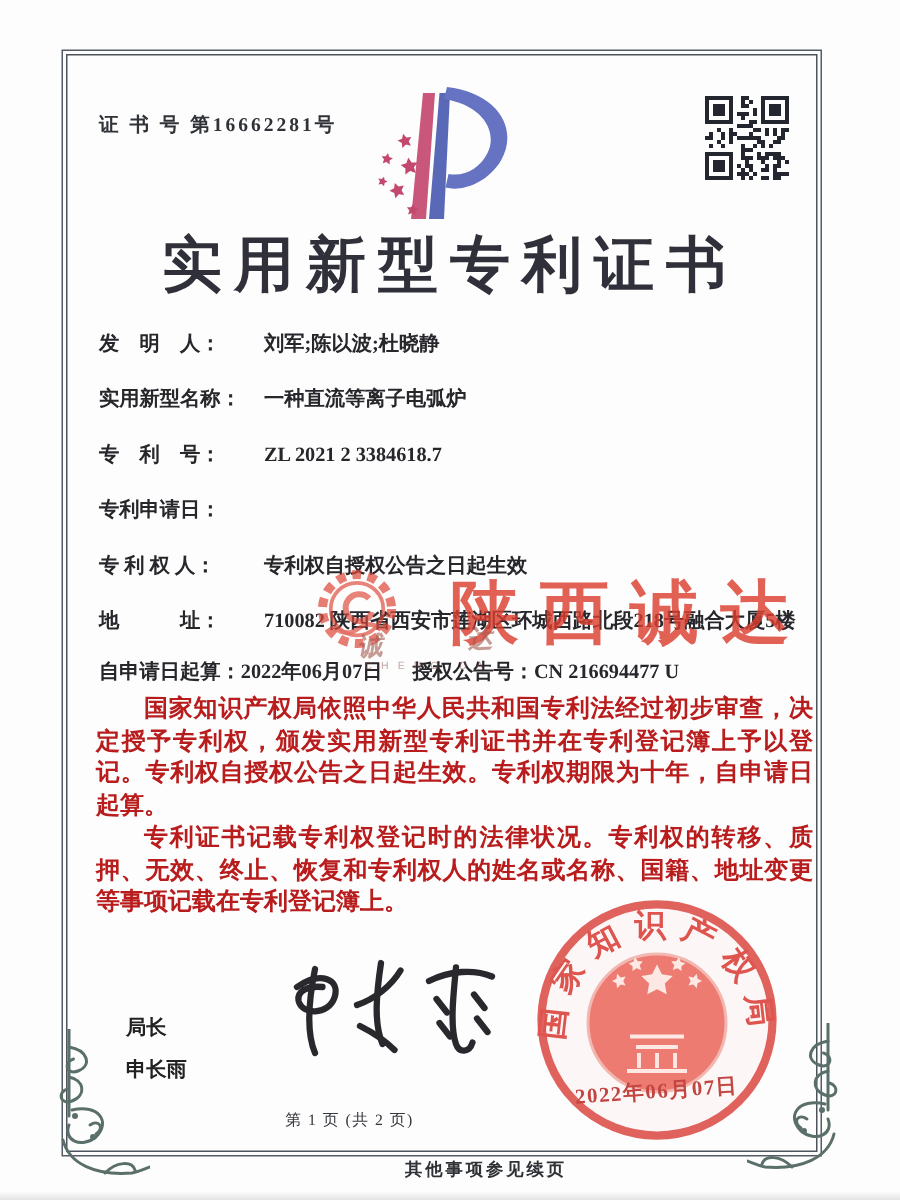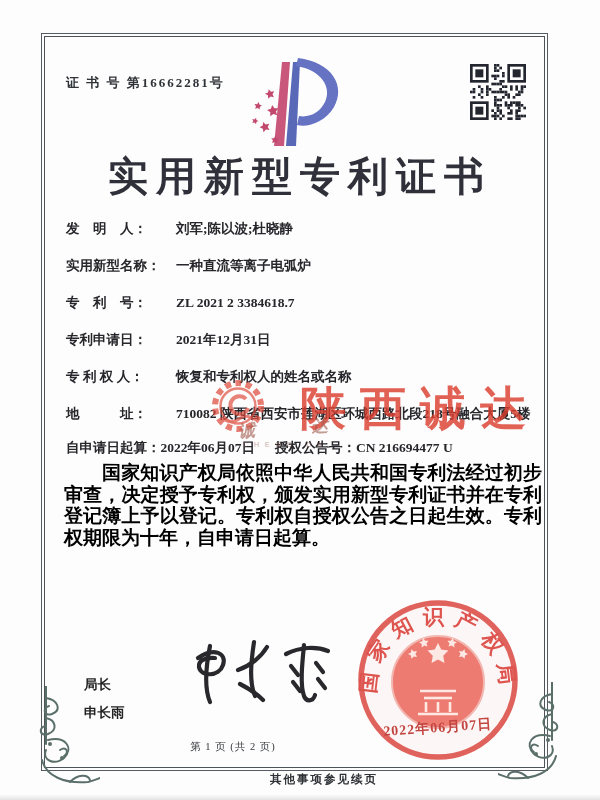--- a/index.html
+++ b/index.html
@@ -20,22 +20,22 @@
   
   .fields{position:absolute;left:66px;top:220px;width:477px;color:#26262b;}
   .row{display:flex;font-size:13.5px;font-weight:700;line-height:17px;margin-bottom:20px;}
   .row .lab{flex:0 0 110px;white-space:nowrap;}
   .row .val{flex:1;}
   .grant-row{display:flex;font-size:13.5px;font-weight:700;line-height:17px;margin-top:-3px;}
   .grant-row .pair{display:flex;}
   .grant-row .pair+.pair{margin-left:20px;text-align:center;}
   .grant-row .lab{white-space:nowrap;}
   
-  .bodytext{position:absolute;left:64px;top:462px;width:478px;font-size:19px;line-height:21.5px;
-    color:#000000;text-align:justify;font-weight:600;}
+  .bodytext{position:absolute;left:64px;top:462px;width:478px;font-size:16px;line-height:21.5px;
+    color:#b91c1c;text-align:justify;font-weight:600;}
   .bodytext p{margin:0;text-indent:2em;}
   
   .wm{position:absolute;pointer-events:none;}
   .wm-text{left:276px;top:378px;font-size:46px;font-weight:700;letter-spacing:14px;
     color:rgba(220,62,48,.82);white-space:nowrap;font-family:"Liberation Sans",sans-serif;margin-left:24px;}
   .wm-gear{left:206px;top:376px;width:64px;height:64px;opacity:.8;}
   .wm-script{left:238px;top:416px;font-size:17px;color:rgba(160,90,78,.6);letter-spacing:26px;
     transform:rotate(-4deg);font-style:italic;font-weight:700;}
   .wm-latin{left:243px;top:441px;font-size:7px;color:rgba(150,95,85,.55);letter-spacing:6px;
     font-family:"Liberation Sans",sans-serif;}
@@ -243,46 +243,46 @@
       <span class="val">一种直流等离子电弧炉</span>
     </div>
 
     <div class="row">
       <span class="lab">专　利　号：</span>
       <span class="val">ZL 2021 2 3384618.7</span>
     </div>
 
     <div class="row">
       <span class="lab">专利申请日：</span>
-      <span class="val">2021年12月31日</span>
     </div>
 
     <div class="row">
       <span class="lab">专 利 权 人：</span>
-      <span class="val">恢复和专利权人的姓名或名称</span>
+      <span class="val">专利权自授权公告之日起生效</span>
     </div>
 
     <div class="row">
       <span class="lab">地　　　址：</span>
       <span class="val">710082 陕西省西安市莲湖区环城西路北段218号融合大厦5楼</span>
     </div>
   <div class="grant-row">
       <div class="pair">
         <span class="lab">自申请日起算：</span>
         <span class="val">2022年06月07日</span>
       </div>
       <div class="pair">
         <span class="lab">授权公告号：</span>
         <span class="val">CN 216694477 U</span>
       </div>
     </div>
   </div>
 
   <div class="bodytext" id="bodytext">
       <p>国家知识产权局依照中华人民共和国专利法经过初步审查，决定授予专利权，颁发实用新型专利证书并在专利登记簿上予以登记。专利权自授权公告之日起生效。专利权期限为十年，自申请日起算。</p>
+      <p>专利证书记载专利权登记时的法律状况。专利权的转移、质押、无效、终止、恢复和专利权人的姓名或名称、国籍、地址变更等事项记载在专利登记簿上。</p>
     </div>
 
   <svg class="wm wm-gear" viewBox="0 0 64 64">
     <circle cx="32" cy="30" r="23" fill="none" stroke="#dd4a3c" stroke-width="6" stroke-dasharray="6 4.5" opacity=".9"></circle>
     <circle cx="32" cy="30" r="17.5" fill="none" stroke="#dd4a3c" stroke-width="2.5" opacity=".85"></circle>
     <path d="M40,23 a9,9 0 1 0 2,9" fill="none" stroke="#dd4a3c" stroke-width="4" opacity=".85"></path>
     <path d="M16,42 q9,7 17,1 q8,-6 15,1" fill="none" stroke="#dd4a3c" stroke-width="3" opacity=".85"></path>
   </svg>
   <div class="wm wm-text">陕西诚达</div>
   <div class="wm wm-script">诚 达</div>

